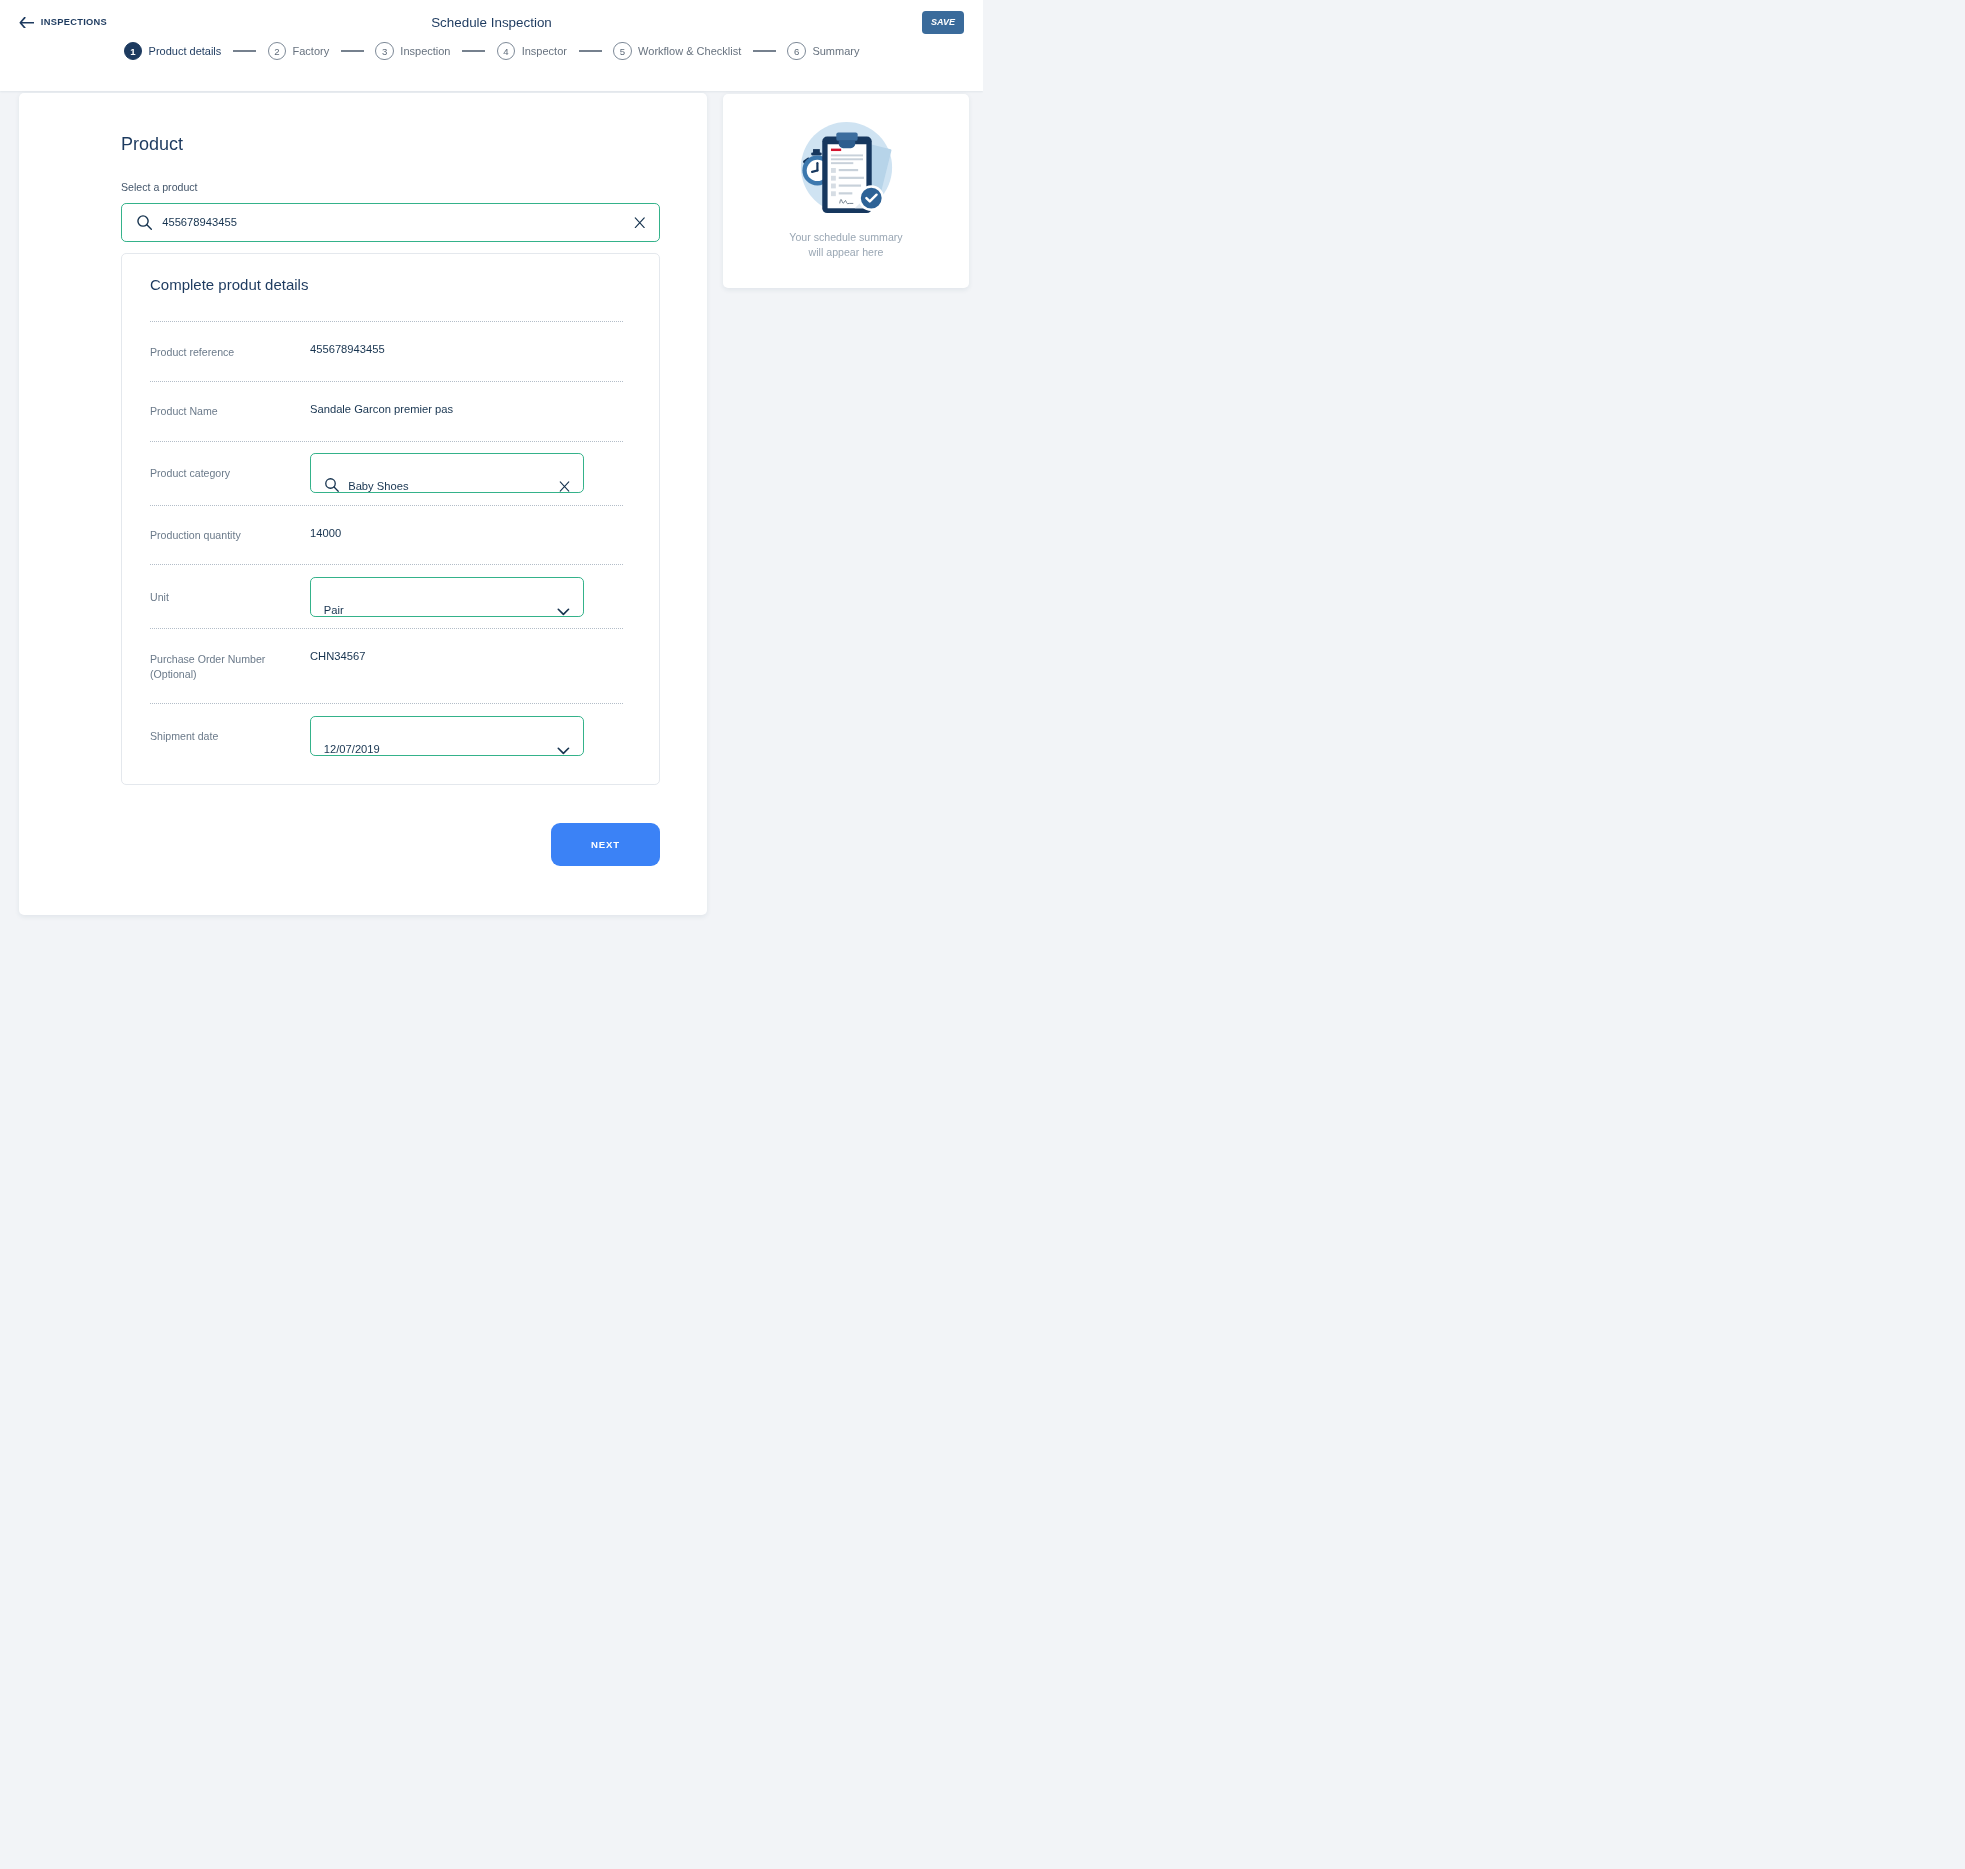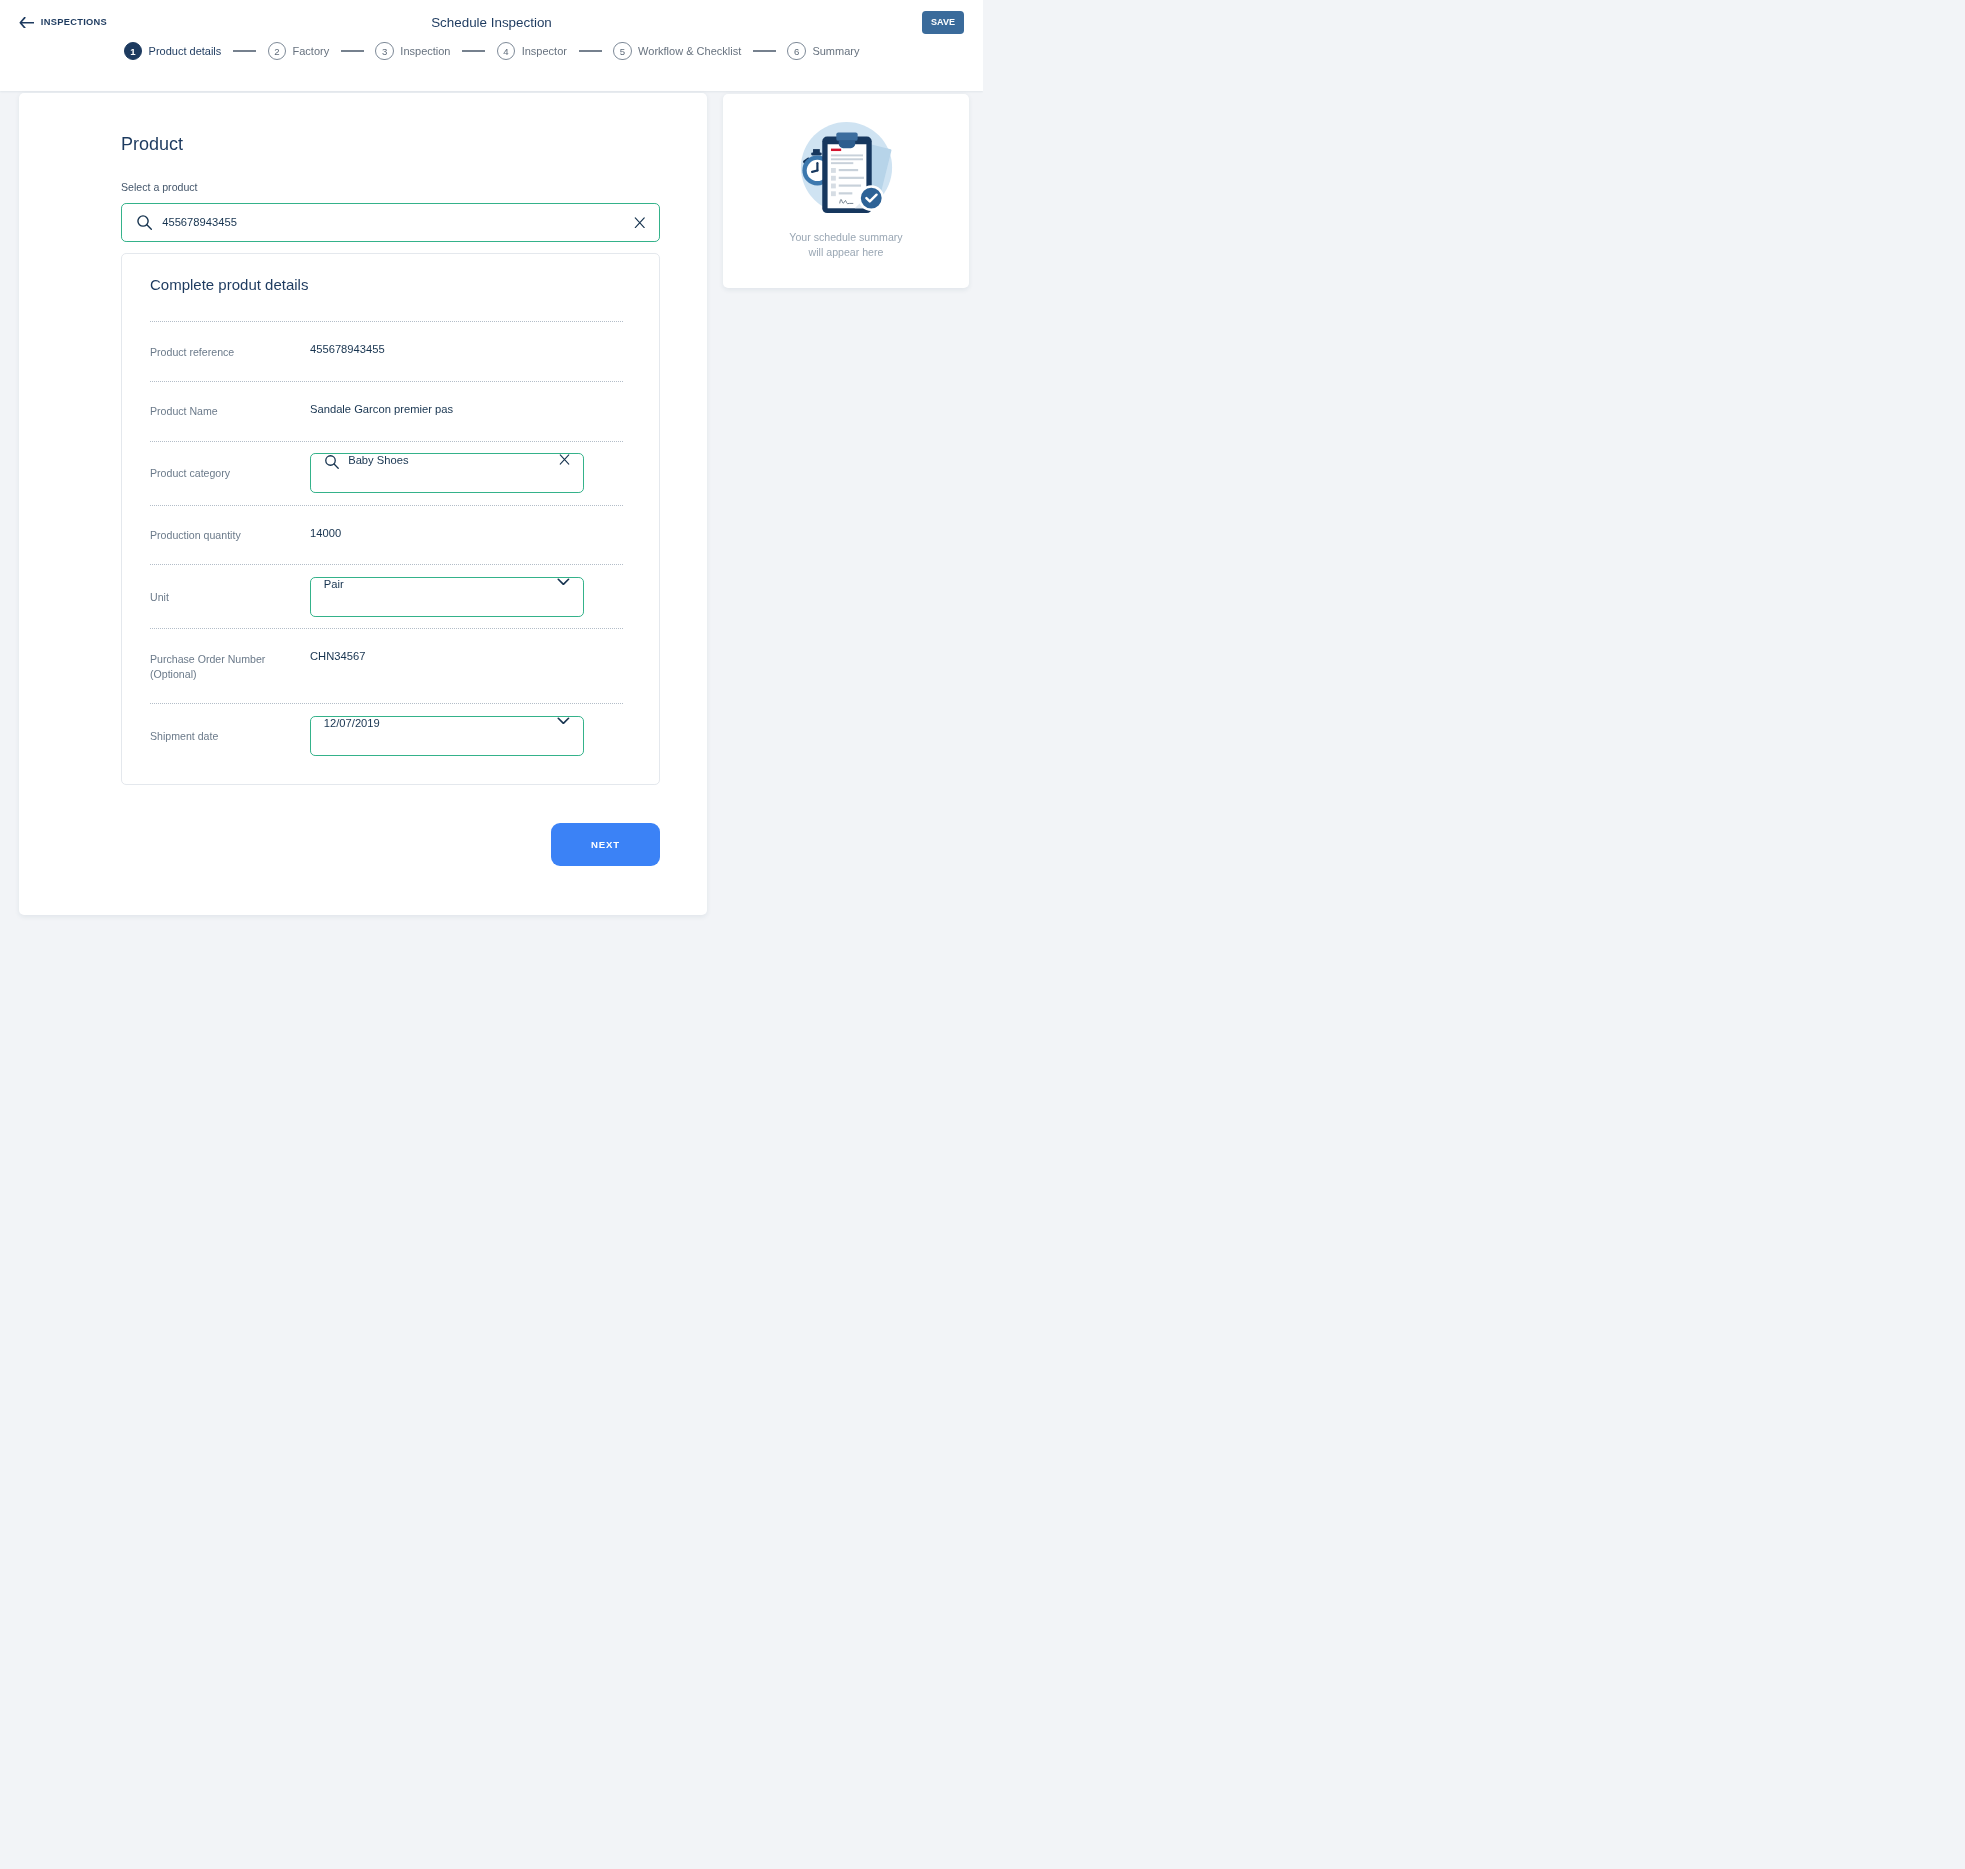--- a/index.html
+++ b/index.html
@@ -6,21 +6,21 @@
   html,body { background:#f2f4f7; font-family:"Liberation Sans", sans-serif; }
   .page { width:983px; height:935px; background:#f2f4f7; position:relative; overflow:hidden; }
 
   
   .topbar { background:#ffffff; height:91px; padding:0 19px; position:relative; box-shadow:0 0.6px 1.9px rgba(30,58,95,.08); }
   .topbar-row1 { display:flex; align-items:center; height:37px; padding-top:7.7px; position:relative; }
   .back { display:flex; align-items:center; gap:6.4px; cursor:pointer; color:#1d3a5f; }
   .back-label { font-size:9.3px; font-weight:700; letter-spacing:0.3px; }
   .title { position:absolute; left:0; right:0; text-align:center; font-size:13.4px; font-weight:500; color:#1d3a5f; pointer-events:none; }
   .save-btn { margin-left:auto; background:#3a6b9b; color:#fff; border:none; border-radius:3.8px;
-              width:42px; height:22.4px; font-family:inherit; font-size:9px; font-weight:700; cursor:pointer; position:relative; z-index:2; }
+              width:42px; height:22.4px; font-family:inherit; font-size:9px; font-weight:700; cursor:pointer; position:relative; z-index:2;font-style:italic; }
 
   .stepper { display:flex; align-items:center; justify-content:center; gap:9px; height:28px; }
   .step { display:flex; align-items:center; gap:6.4px; }
   .step-circle { width:18.6px; height:18.6px; border-radius:50%; display:flex; align-items:center; justify-content:center;
                  font-size:9.6px; color:#5d6a79; background:#fff; border:1px solid #7e8a98; }
   .step.active .step-circle { background:#1d3a5f; border-color:#1d3a5f; color:#fff; font-weight:700; }
   .step-label { font-size:11px; color:#67727f; }
   .step.active .step-label { color:#1d3a5f; font-weight:400; }
   .step-connector { width:23px; height:1.3px; background:#76818e; margin:0 2.6px; }
 
@@ -40,21 +40,21 @@
 
   
   .inner-card { margin-top:11.5px; border:0.6px solid #e4e8ed; border-radius:5.1px; padding:22px 0 16.6px; }
   .inner-heading { font-size:15px; font-weight:500; color:#1d3a5f; padding:0 36px 0 28px; margin-bottom:28px; }
   .rows { padding:0 36px 0 28px; }
   .detail-row { display:flex; align-items:flex-start; border-top:1.3px dotted #b3bdc8; padding:21px 0; }
   .detail-row.has-input { padding:11.5px 0; align-items:center; }
   .row-label { width:160px; flex:0 0 160px; font-size:10.6px; line-height:1.45; color:#6b7a8a; padding-top:1.3px; }
   .row-value { font-size:11.2px; font-weight:500; color:#16334f; }
   .mini-box { width:274px; height:40px; border:1.3px solid #34b28a; border-radius:5.1px; background:#fff;
-              display:flex; align-items:flex-start; padding:0 12.8px; gap:9px; }
+              display:flex; align-items:flex-end; padding:0 12.8px; gap:9px; }
   .mini-box .val { flex:1; font-size:11.2px; font-weight:500; color:#16334f; }
   .select-box { cursor:pointer; }
 
   
   .next-row { display:flex; justify-content:flex-end; margin-top:38px; }
   .next-btn { width:109px; height:43px; background:#3b82f6; border:none; border-radius:9px; color:#fff;
               font-family:inherit; font-size:9.6px; font-weight:700; letter-spacing:0.8px; cursor:pointer; }
 
   
   .illustration { margin:0 auto; display:block; }

